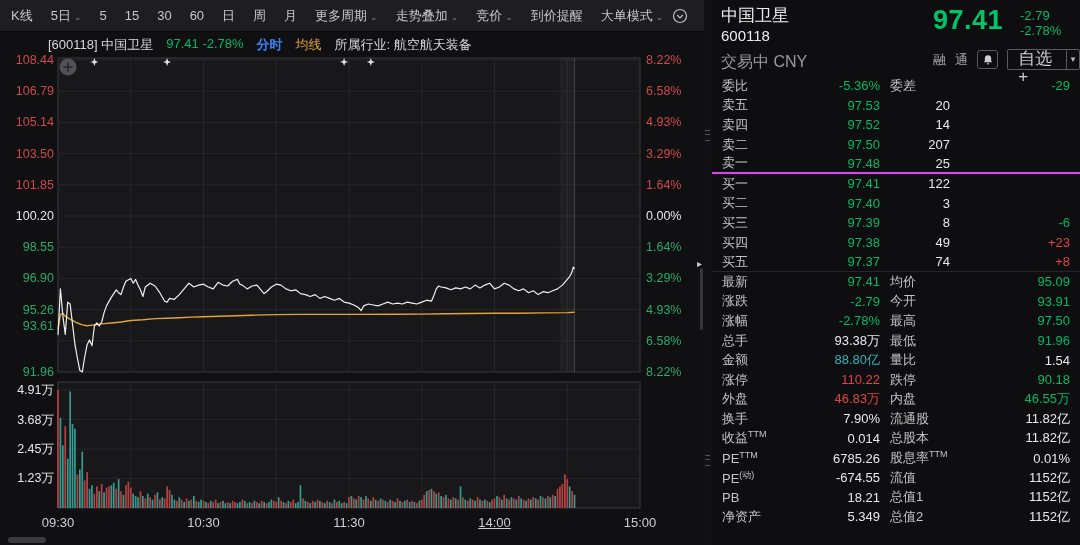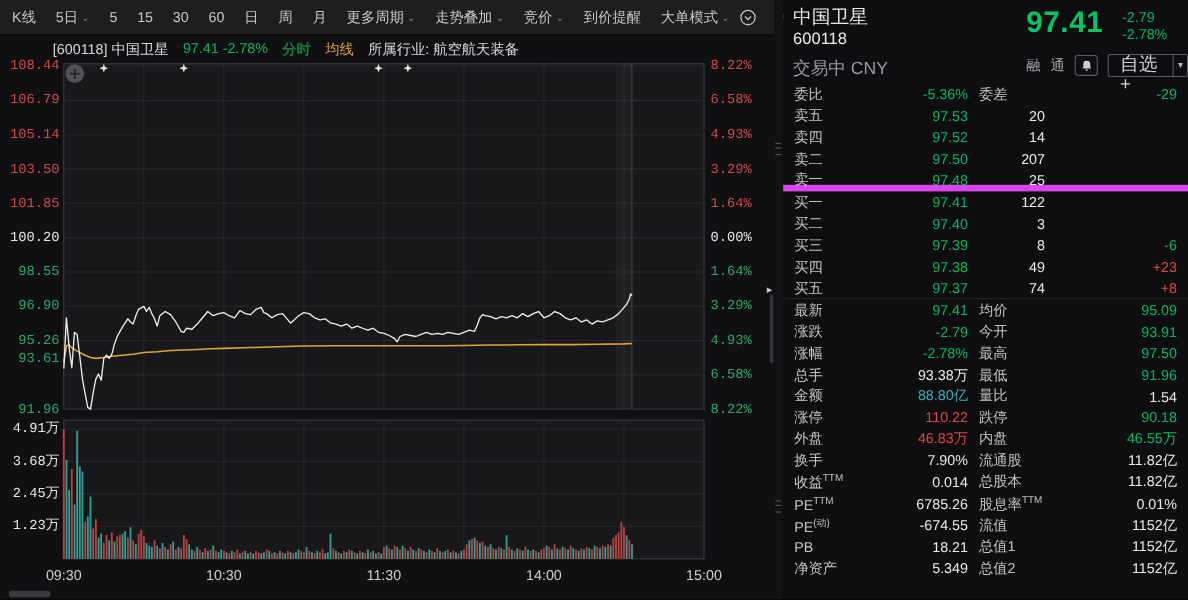--- a/index.html
+++ b/index.html
@@ -8,23 +8,23 @@
   
   #toolbar{position:absolute;left:0;top:0;width:704px;height:32px;background:#1e1e21;
            border-bottom:1px solid #060608;display:flex;align-items:center;padding-left:2px;box-sizing:border-box;}
   .tb-item{color:#c7c7c7;font-size:13px;padding:0 9px;white-space:nowrap;cursor:default;display:flex;align-items:center;}
   .tb-caret{color:#84848a;font-size:9px;margin-left:3px;transform:translateY(1px);}
   #tb-icons{margin-left:auto;display:flex;align-items:center;gap:15px;padding-right:14px;}
   .tb-icon{width:16px;height:16px;display:block;}
   
   #chart-sec{position:absolute;left:0;top:32px;width:704px;height:513px;background:#101013;}
   #subtitle{position:absolute;left:48px;top:4px;display:flex;gap:13px;font-size:13px;white-space:nowrap;}
-  .sub-dim{color:#d8d8d8;} .sub-green{color:#00b964;} .sub-white{color:#15803d;font-weight:bold;} .sub-orange{color:#e2a23c;}
+  .sub-dim{color:#d8d8d8;} .sub-green{color:#00b964;} .sub-white{color:#3b82f6;font-weight:bold;} .sub-orange{color:#e2a23c;}
   #chart-svg{position:absolute;left:0;top:22px;}
-  .yl,.yr,.vl{position:absolute;font-size:12.5px;height:14px;line-height:14px;font-family:Liberation Mono, monospace;}
+  .yl,.yr,.vl{position:absolute;font-size:12.5px;height:14px;line-height:14px;}
   .yl,.vl{left:0;width:54px;text-align:right;}
   .yr{left:646px;width:50px;text-align:left;}
   .ar{color:#cd4a4a;} .aw{color:#e6e6e6;} .ag{color:#2ca86a;}
   .xl{position:absolute;width:48px;text-align:center;color:#cfcfcf;font-size:13px;top:483px;}
   #h-scroll-thumb{position:absolute;left:8px;top:505px;width:38px;height:6px;border-radius:3px;background:#3b3b3f;}
   #v-scroll-thumb{position:absolute;left:700px;top:268px;width:3px;height:62px;border-radius:2px;background:#35353a;}
   #collapse-arrow{position:absolute;left:697px;top:258px;color:#c8c8c8;font-size:10px;}
   
   #divider{position:absolute;left:704px;top:0;width:8px;height:545px;background:#121214;}
   .grip{position:absolute;left:1px;width:5px;height:9px;border-top:1px solid #55555a;border-bottom:1px solid #55555a;}
@@ -42,21 +42,21 @@
   #watch-label{padding:0 10px;font-size:17px;line-height:18px;}
   #watch-drop{width:15px;border-left:1px solid #5a5a60;font-size:9px;line-height:18px;text-align:center;color:#bbb;}
   #rows{position:absolute;left:0;top:76px;width:368px;}
   .qrow{display:grid;height:19.6px;align-items:center;font-size:13px;padding:0 10px;box-sizing:border-box;}
   .book{grid-template-columns:70px 88px 70px 1fr;}
   .stat{grid-template-columns:70px 88px 92px 1fr;}
   .ql{color:#c4c4c4;text-align:left;white-space:nowrap;}
   .ql2{color:#c4c4c4;text-align:left;padding-left:10px;white-space:nowrap;}
   .qv{text-align:right;white-space:nowrap;}
   .g{color:#00b964;} .r{color:#e04444;} .w{color:#e9e9e9;} .c{color:#2fb3bd;}
-  .sep-strong{border-bottom:6px solid #d946ef;}
+  .sep-strong{border-bottom:2px solid #d946ef;}
   .sep-soft{border-bottom:1px solid #26262a;}
   sup{font-size:9px;}
 </style>
 </head>
 <body>
 
 <div id="app">
 
   <div id="toolbar">
 
@@ -383,21 +383,21 @@
         <div class="yr ag" style="top: 301.762px;">6.58%</div>
         <div class="yl ag" style="top: 333px;">91.96</div>
         <div class="yr ag" style="top: 333px;">8.22%</div>
         <div class="vl aw" style="top: 351px;">4.91万</div>
         <div class="vl aw" style="top: 380.56px;">3.68万</div>
         <div class="vl aw" style="top: 410.12px;">2.45万</div>
         <div class="vl aw" style="top: 439.44px;">1.23万</div>
         <div class="xl" style="left: 34px;">09:30</div>
         <div class="xl" style="left: 179.5px;">10:30</div>
         <div class="xl" style="left: 325px;">11:30</div>
-        <div class="xl" style="left: 470.5px;">14:00</div>
+        <div class="xl" style="left: 470.5px; text-decoration: underline;">14:00</div>
         <div class="xl" style="left: 616px;">15:00</div>
       </div>
     <div id="h-scroll-thumb"></div>
   </div>
   <div id="v-scroll-thumb"></div>
   <div id="collapse-arrow">▸</div>
 
   <div id="divider">
     <div class="grip" style="top:130px"></div>
     <div class="grip" style="top:455px"></div>

